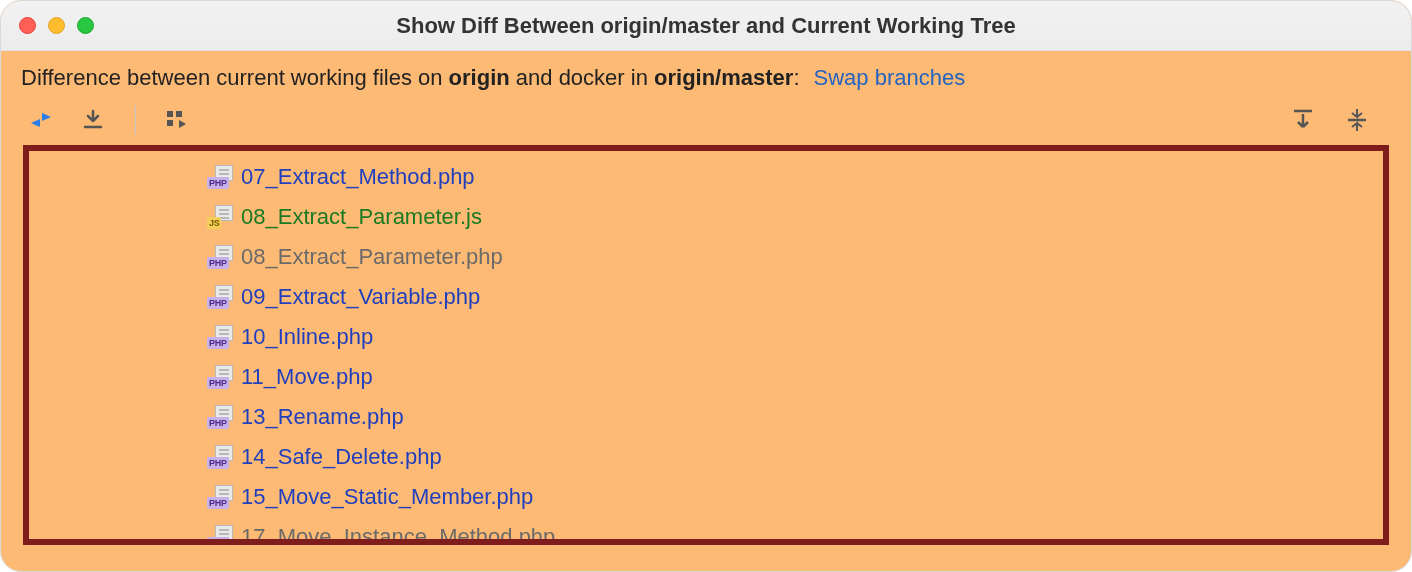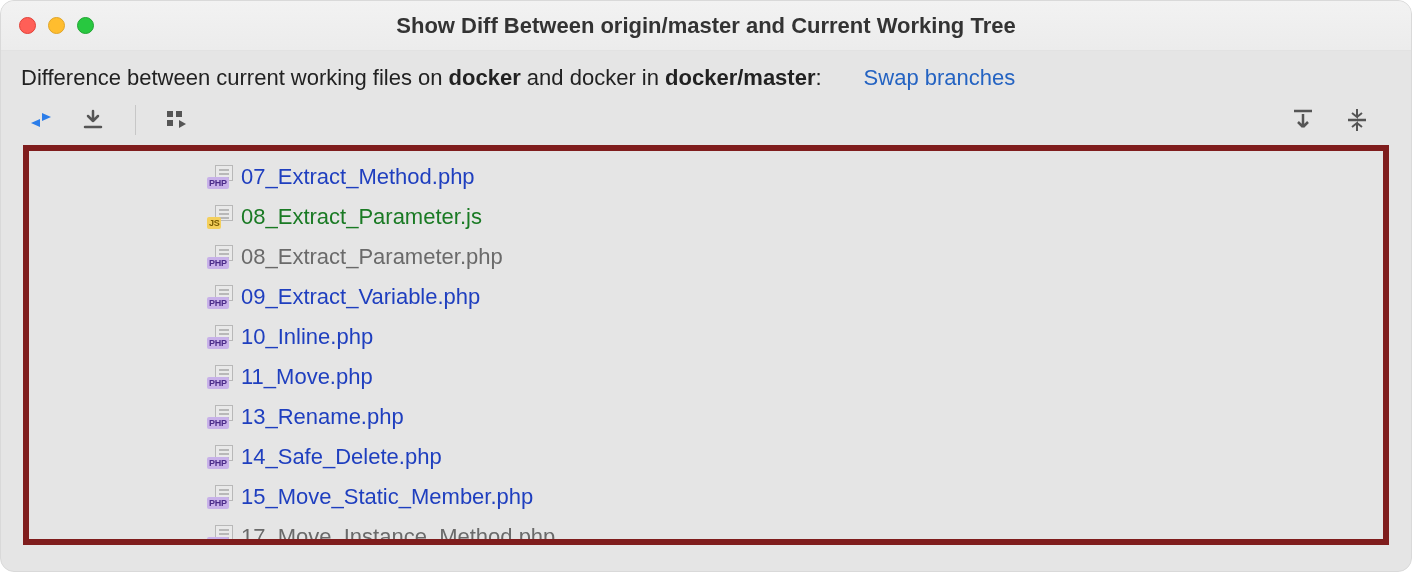--- a/index.html
+++ b/index.html
@@ -8,23 +8,23 @@
     width: 1412px; height: 572px;
     font-family: -apple-system, "Helvetica Neue", Arial, sans-serif;
     font-size: 22px;
     background: #fff;
     color: #222;
     -webkit-font-smoothing: antialiased;
   }
   .window {
     width: 100%; height: 100%;
     border: 1px solid #d9d9d9;
-    border-radius: 14px;
+    border-radius: 21px;
     overflow: hidden;
-    background: #e5e5e5;
+    background: #fdba74;
   }
   .titlebar {
     height: 50px;
     background: linear-gradient(#f2f2f2, #ececec);
     display: flex;
     align-items: center;
     border-bottom: 1px solid #e2e2e2;
     position: relative;
   }
   .traffic-lights {
@@ -48,21 +48,21 @@
     font-size: 22px;
     pointer-events: none;
   }
   .subheader {
     padding: 14px 20px 10px 20px;
     display: flex;
     align-items: center;
     gap: 10px;
     font-size: 22px;
   }
-  .subheader .link { color: #2463c2; cursor: pointer; margin-left: 32px; }
+  .subheader .link { color: #2463c2; cursor: pointer; margin-left: 4px; }
   .subheader b { font-weight: 700; }
   .toolbar {
     display: flex;
     align-items: center;
     padding: 4px 16px 10px 26px;
     gap: 24px;
   }
   .toolbar .sep {
     width: 1px; height: 30px;
     background: #c7c7c7;
@@ -149,21 +149,21 @@
     <div class="traffic-lights">
       <div class="traffic-light tl-close"></div>
       <div class="traffic-light tl-min"></div>
       <div class="traffic-light tl-max"></div>
     </div>
     <div class="titlebar-title">Show Diff Between origin/master and Current Working Tree</div>
   </div>
 
   <div class="subheader">
     <span>
-      <span>Difference between current working files on </span><b>docker</b><span> and docker in </span><b>docker/master</b><span>:</span>
+      <span>Difference between current working files on </span><b>origin</b><span> and docker in </span><b>origin/master</b><span>:</span>
     </span>
     <span class="link">Swap branches</span>
   </div>
 
   <div class="toolbar">
     <div class="icon-btn">
       <svg width="26" height="22" viewBox="0 0 26 22">
         <path d="M3 14 L12 14 L12 18 L3 14 L12 10 L12 14" fill="#2b7de9"></path>
         <path d="M23 8 L14 8 L14 4 L23 8 L14 12 L14 8" fill="#2b7de9"></path>
       </svg>

